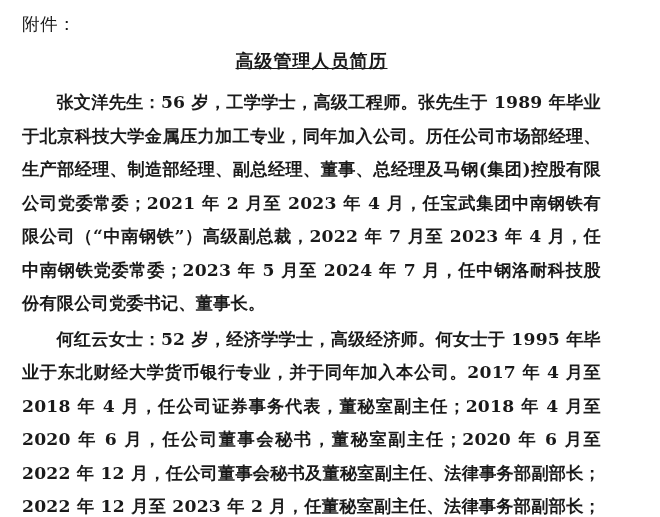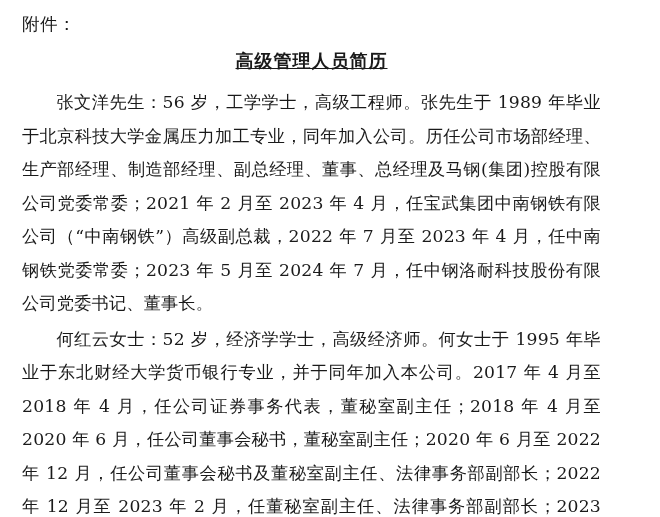--- a/index.html
+++ b/index.html
@@ -37,20 +37,21 @@
     text-decoration: underline;
   }
   .para {
     font-size: 17.2px;
     line-height: 33.5px;
     text-align: justify;
     text-justify: inter-ideograph;
     text-indent: 2em;
     margin: 0 0 2px 0;
     letter-spacing: 0.2px;
+    font-weight: bold;
   }
   .para:last-child {
     margin-bottom: 0;
   }
 </style>
 </head>
 <body>
 
 <div class="page">
 

